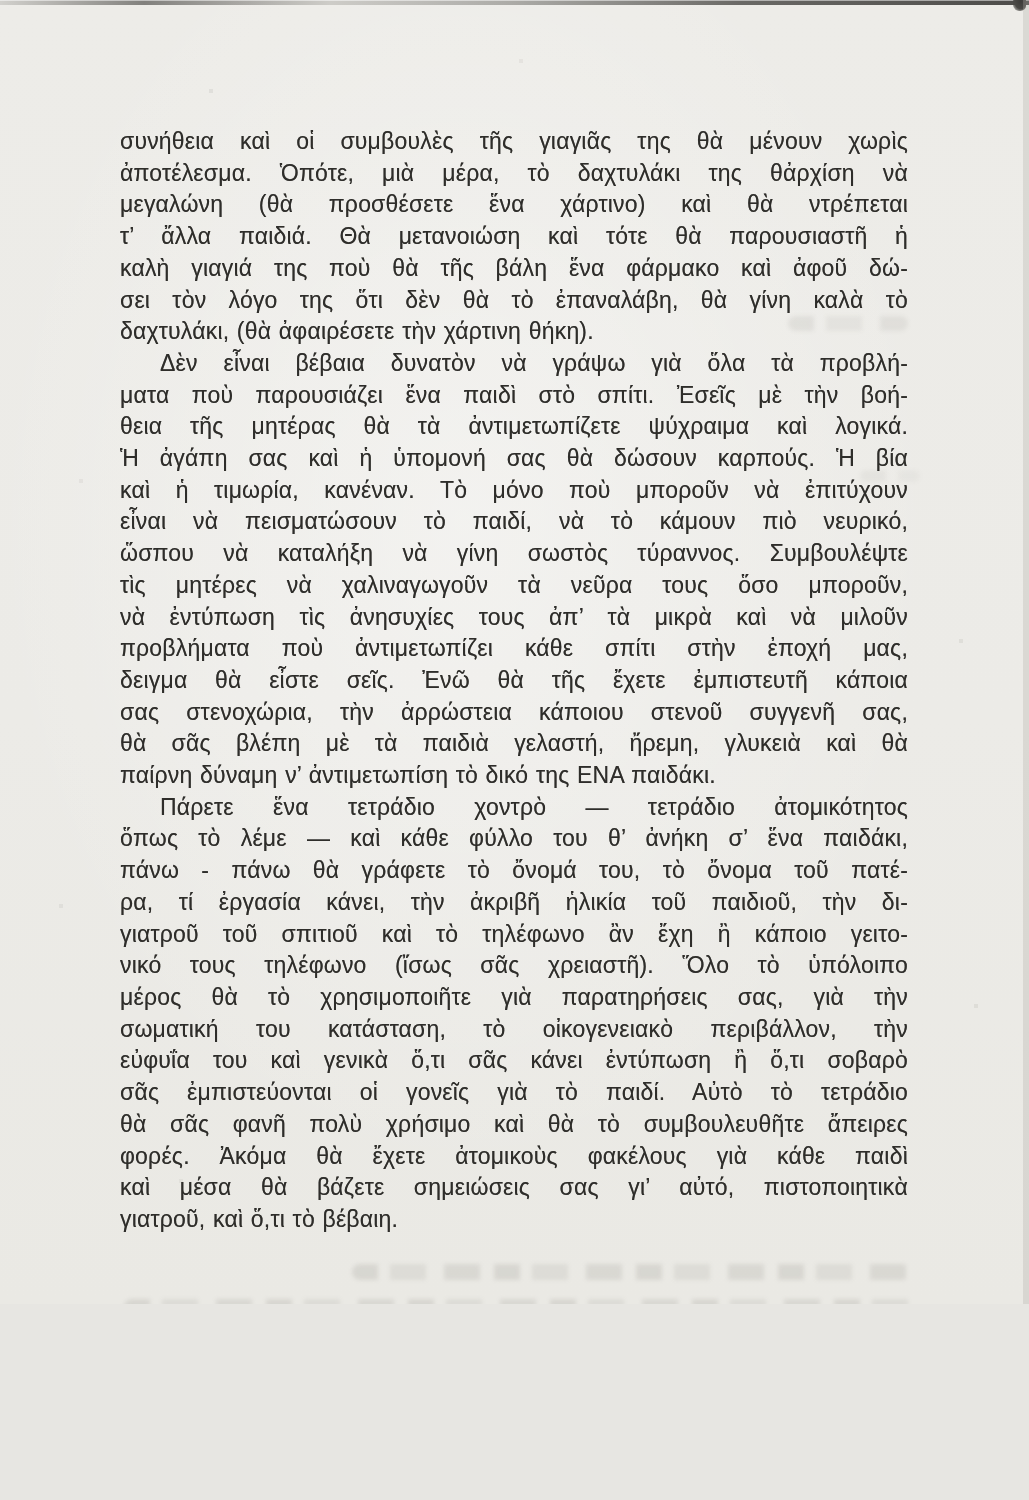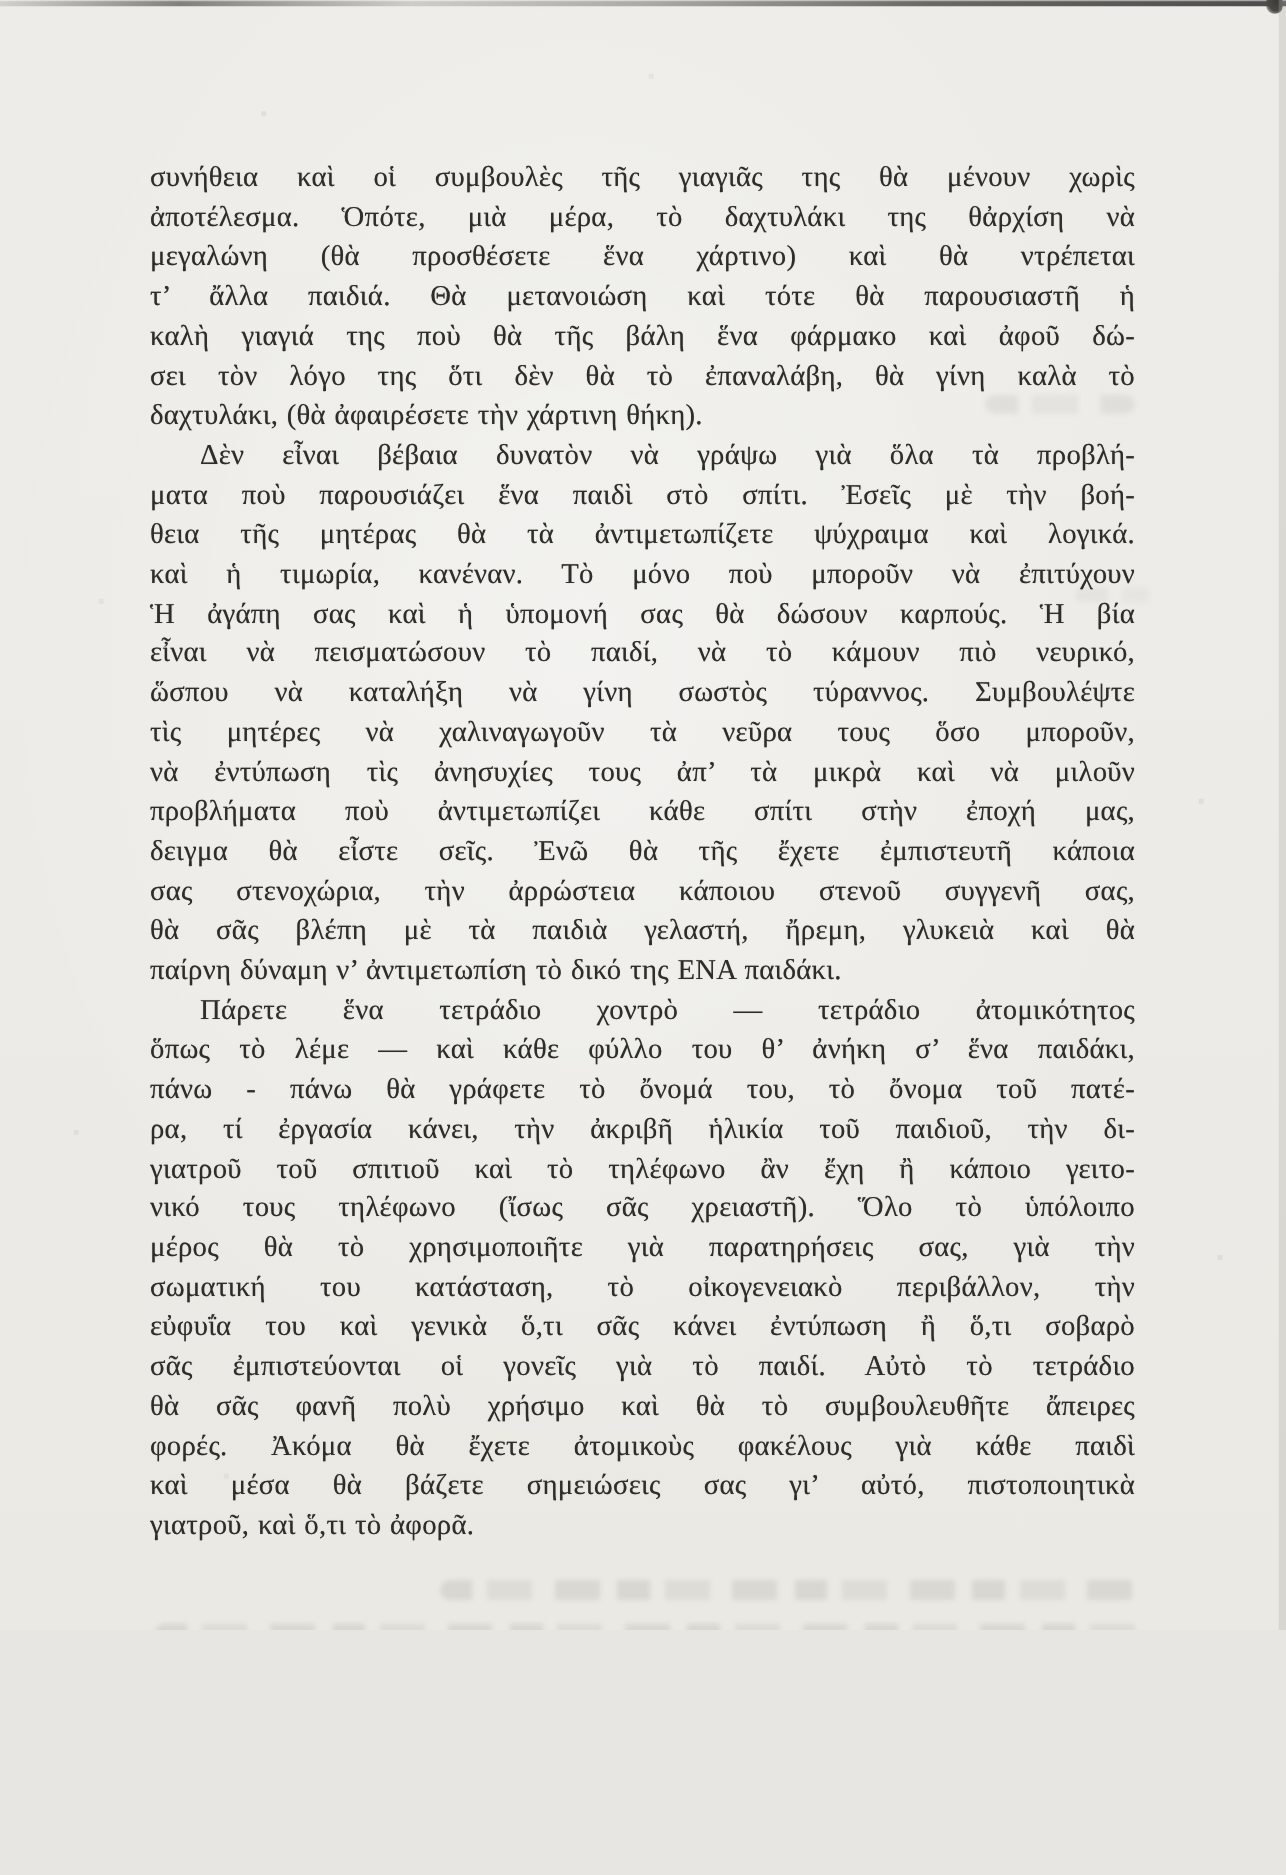--- a/index.html
+++ b/index.html
@@ -8,21 +8,21 @@
     background: #e7e6e2;
   }
   #page-root {
     position: relative;
     width: 1029px;
     height: 1304px;
     overflow: hidden;
     background:
       radial-gradient(ellipse at 45% 40%, rgba(255,255,255,0.35) 0%, rgba(255,255,255,0) 60%),
       linear-gradient(180deg, #edecE8 0%, #ecebe7 55%, #eae9e4 100%);
-    font-family: Liberation Serif, serif;
+    font-family: Liberation Sans, sans-serif;
     color: #2e2d2a;
   }
 
   
   .speckles {
     position: absolute;
     left: 0; top: 0;
     width: 2px; height: 2px;
     background: transparent;
     box-shadow:
@@ -161,22 +161,22 @@
         <div class="line">μεγαλώνη (θὰ προσθέσετε ἕνα χάρτινο) καὶ θὰ ντρέπεται</div>
         <div class="line">τ’ ἄλλα παιδιά. Θὰ μετανοιώση καὶ τότε θὰ παρουσιαστῆ ἡ</div>
         <div class="line">καλὴ γιαγιά της ποὺ θὰ τῆς βάλη ἕνα φάρμακο καὶ ἀφοῦ δώ-</div>
         <div class="line">σει τὸν λόγο της ὅτι δὲν θὰ τὸ ἐπαναλάβη, θὰ γίνη καλὰ τὸ</div>
         <div class="line last">δαχτυλάκι, (θὰ ἀφαιρέσετε τὴν χάρτινη θήκη).</div>
       </div>
       <div class="paragraph">
         <div class="line indent">Δὲν εἶναι βέβαια δυνατὸν νὰ γράψω γιὰ ὅλα τὰ προβλή-</div>
         <div class="line">ματα ποὺ παρουσιάζει ἕνα παιδὶ στὸ σπίτι. Ἐσεῖς μὲ τὴν βοή-</div>
         <div class="line">θεια τῆς μητέρας θὰ τὰ ἀντιμετωπίζετε ψύχραιμα καὶ λογικά.</div>
+        <div class="line">Ἡ ἀγάπη σας καὶ ἡ ὑπομονή σας θὰ δώσουν καρπούς. Ἡ βία</div>
         <div class="line">καὶ ἡ τιμωρία, κανέναν. Τὸ μόνο ποὺ μποροῦν νὰ ἐπιτύχουν</div>
-        <div class="line">Ἡ ἀγάπη σας καὶ ἡ ὑπομονή σας θὰ δώσουν καρπούς. Ἡ βία</div>
         <div class="line">εἶναι νὰ πεισματώσουν τὸ παιδί, νὰ τὸ κάμουν πιὸ νευρικό,</div>
         <div class="line">ὥσπου νὰ καταλήξη νὰ γίνη σωστὸς τύραννος. Συμβουλέψτε</div>
         <div class="line">τὶς μητέρες νὰ χαλιναγωγοῦν τὰ νεῦρα τους ὅσο μποροῦν,</div>
         <div class="line">νὰ ἐντύπωση τὶς ἀνησυχίες τους ἀπ’ τὰ μικρὰ καὶ νὰ μιλοῦν</div>
         <div class="line">προβλήματα ποὺ ἀντιμετωπίζει κάθε σπίτι στὴν ἐποχή μας,</div>
         <div class="line">δειγμα θὰ εἶστε σεῖς. Ἐνῶ θὰ τῆς ἔχετε ἐμπιστευτῆ κάποια</div>
         <div class="line">σας στενοχώρια, τὴν ἀρρώστεια κάποιου στενοῦ συγγενῆ σας,</div>
         <div class="line">θὰ σᾶς βλέπη μὲ τὰ παιδιὰ γελαστή, ἤρεμη, γλυκειὰ καὶ θὰ</div>
         <div class="line last">παίρνη δύναμη ν’ ἀντιμετωπίση τὸ δικό της ΕΝΑ παιδάκι.</div>
       </div>
@@ -187,21 +187,21 @@
         <div class="line">ρα, τί ἐργασία κάνει, τὴν ἀκριβῆ ἡλικία τοῦ παιδιοῦ, τὴν δι-</div>
         <div class="line">γιατροῦ τοῦ σπιτιοῦ καὶ τὸ τηλέφωνο ἂν ἔχη ἢ κάποιο γειτο-</div>
         <div class="line">νικό τους τηλέφωνο (ἴσως σᾶς χρειαστῆ). Ὅλο τὸ ὑπόλοιπο</div>
         <div class="line">μέρος θὰ τὸ χρησιμοποιῆτε γιὰ παρατηρήσεις σας, γιὰ τὴν</div>
         <div class="line">σωματική του κατάσταση, τὸ οἰκογενειακὸ περιβάλλον, τὴν</div>
         <div class="line">εὐφυΐα του καὶ γενικὰ ὅ,τι σᾶς κάνει ἐντύπωση ἢ ὅ,τι σοβαρὸ</div>
         <div class="line">σᾶς ἐμπιστεύονται οἱ γονεῖς γιὰ τὸ παιδί. Αὐτὸ τὸ τετράδιο</div>
         <div class="line">θὰ σᾶς φανῆ πολὺ χρήσιμο καὶ θὰ τὸ συμβουλευθῆτε ἄπειρες</div>
         <div class="line">φορές. Ἀκόμα θὰ ἔχετε ἀτομικοὺς φακέλους γιὰ κάθε παιδὶ</div>
         <div class="line">καὶ μέσα θὰ βάζετε σημειώσεις σας γι’ αὐτό, πιστοποιητικὰ</div>
-        <div class="line last">γιατροῦ, καὶ ὅ,τι τὸ ἀφορᾶ.</div>
+        <div class="line last">γιατροῦ, καὶ ὅ,τι τὸ βέβαιη.</div>
       </div>
     </div>
 
   <div class="page-number">32 —</div>
 
   <div class="top-edge"></div>
   <div class="corner-blob"></div>
   <div class="right-edge-line"></div>
   <div class="right-edge-shade"></div>
   <div class="bottom-speck-a"></div>

